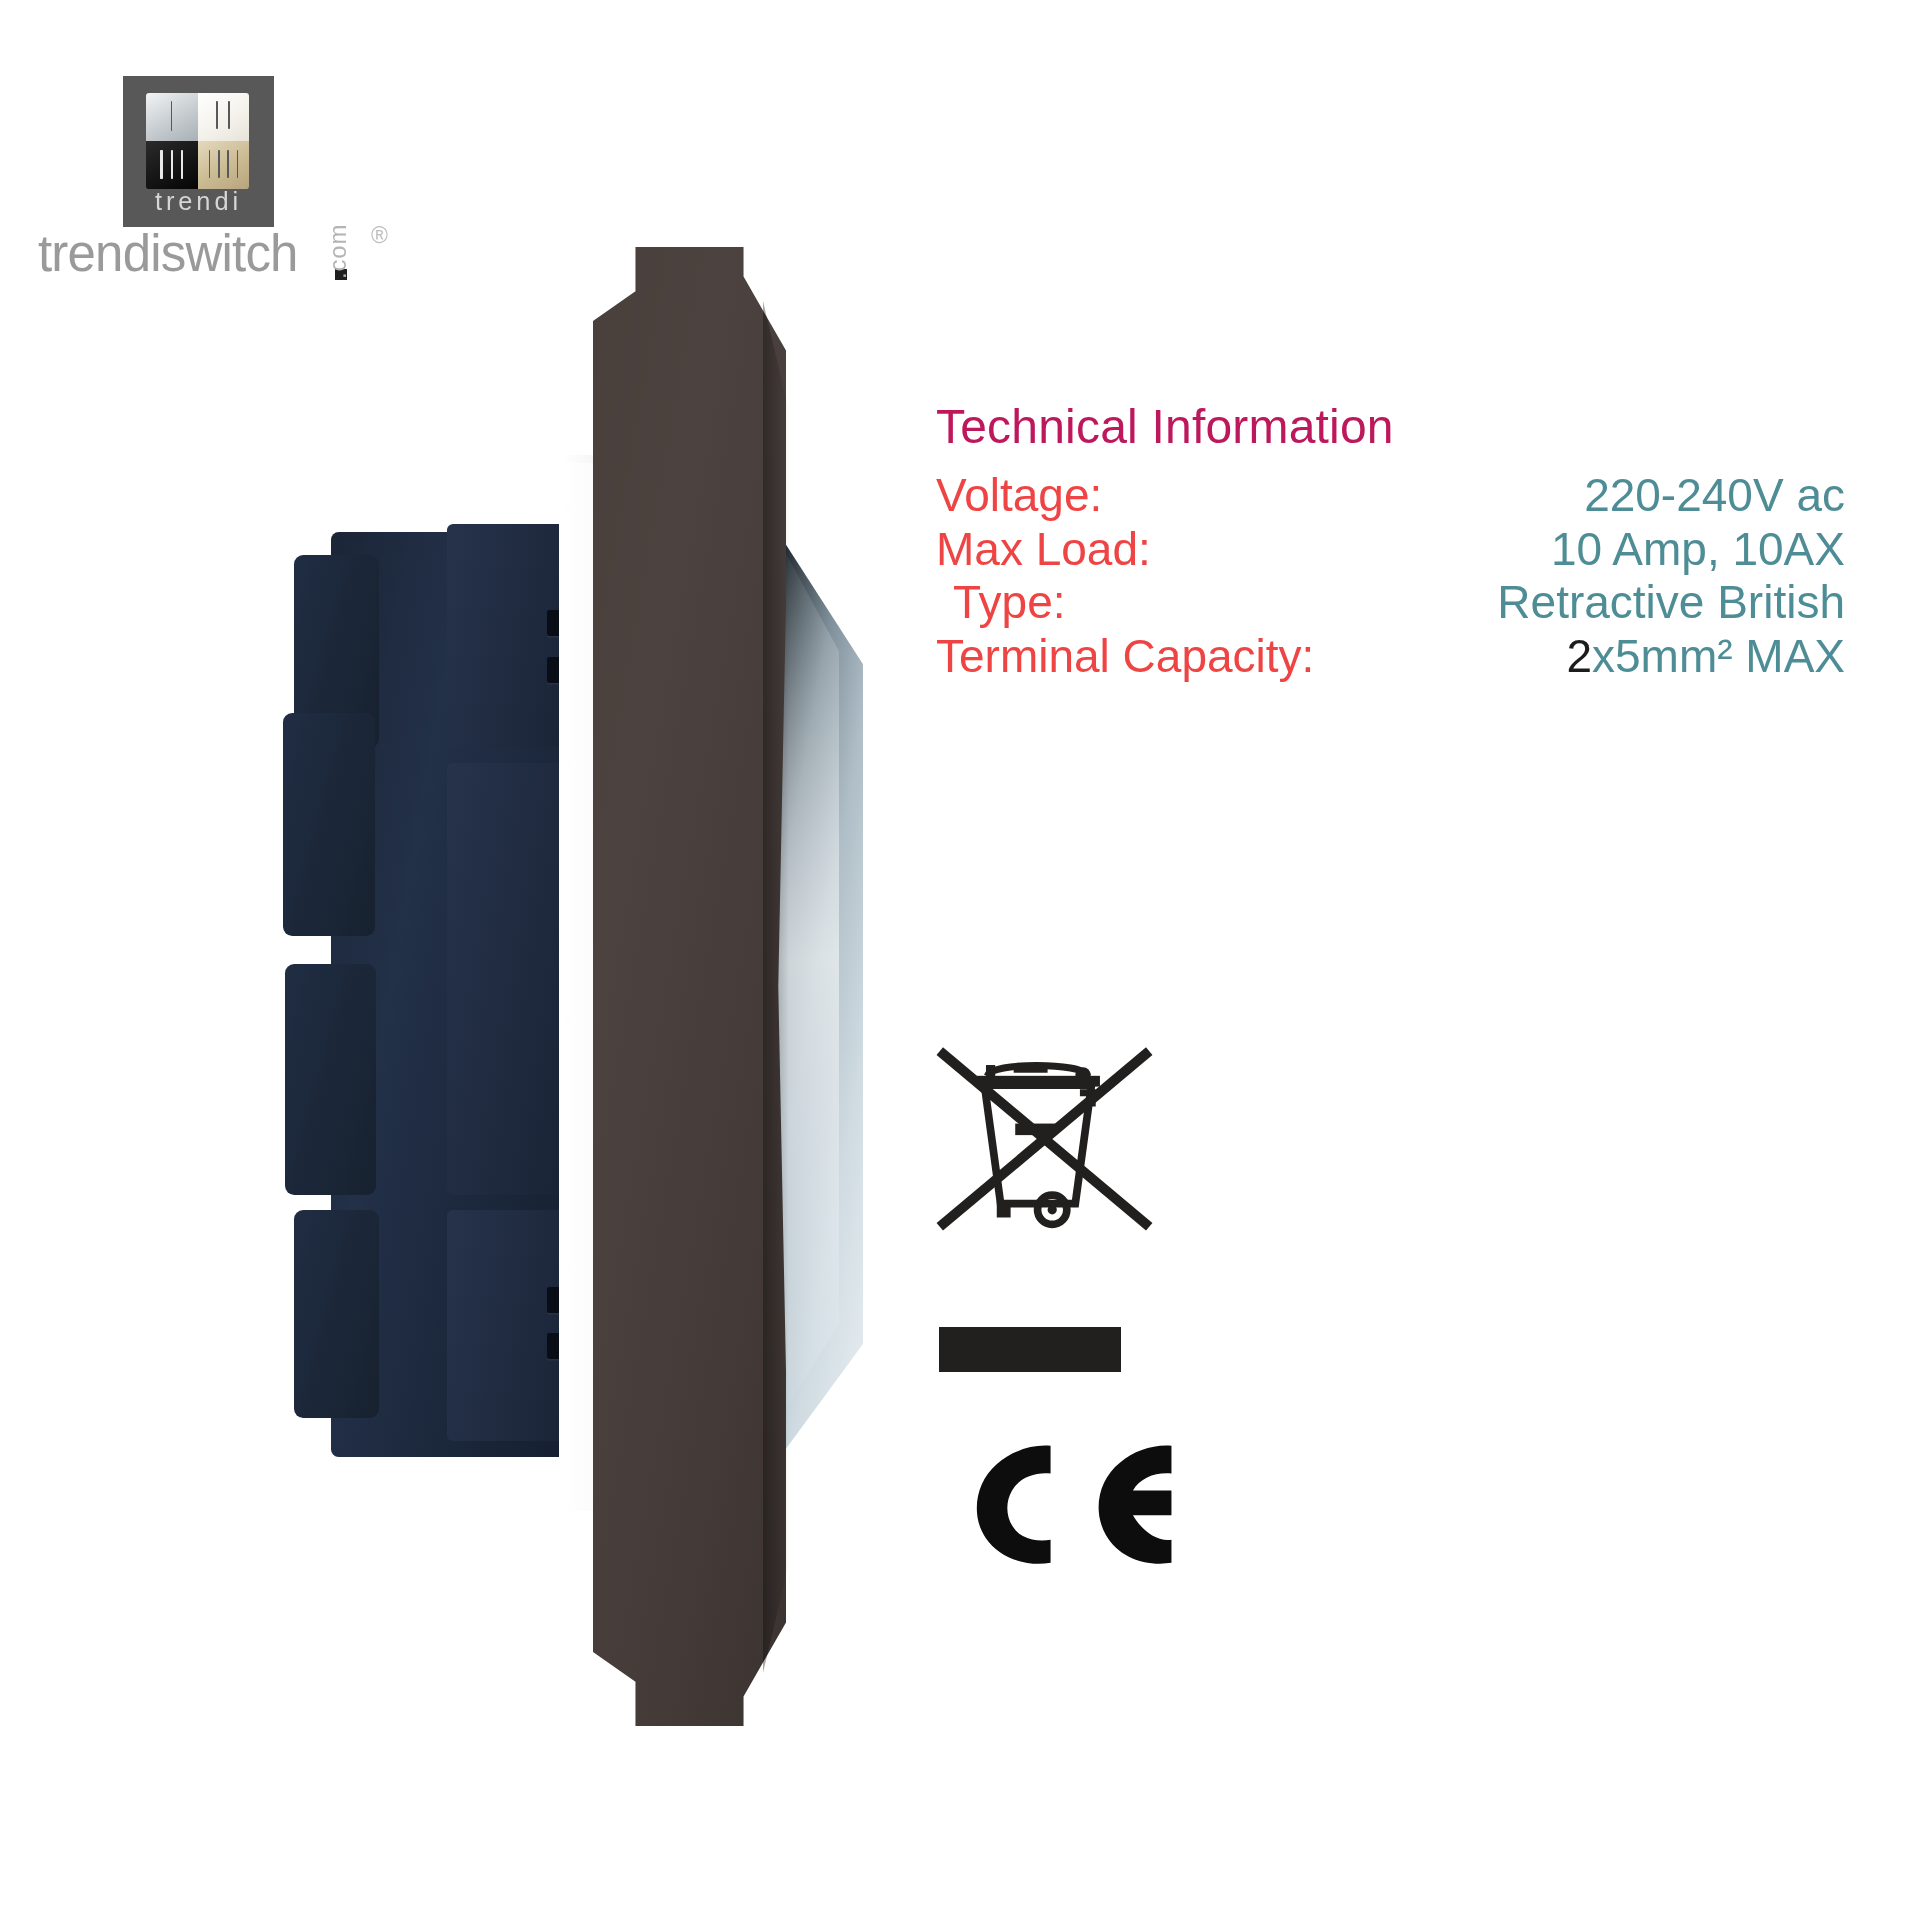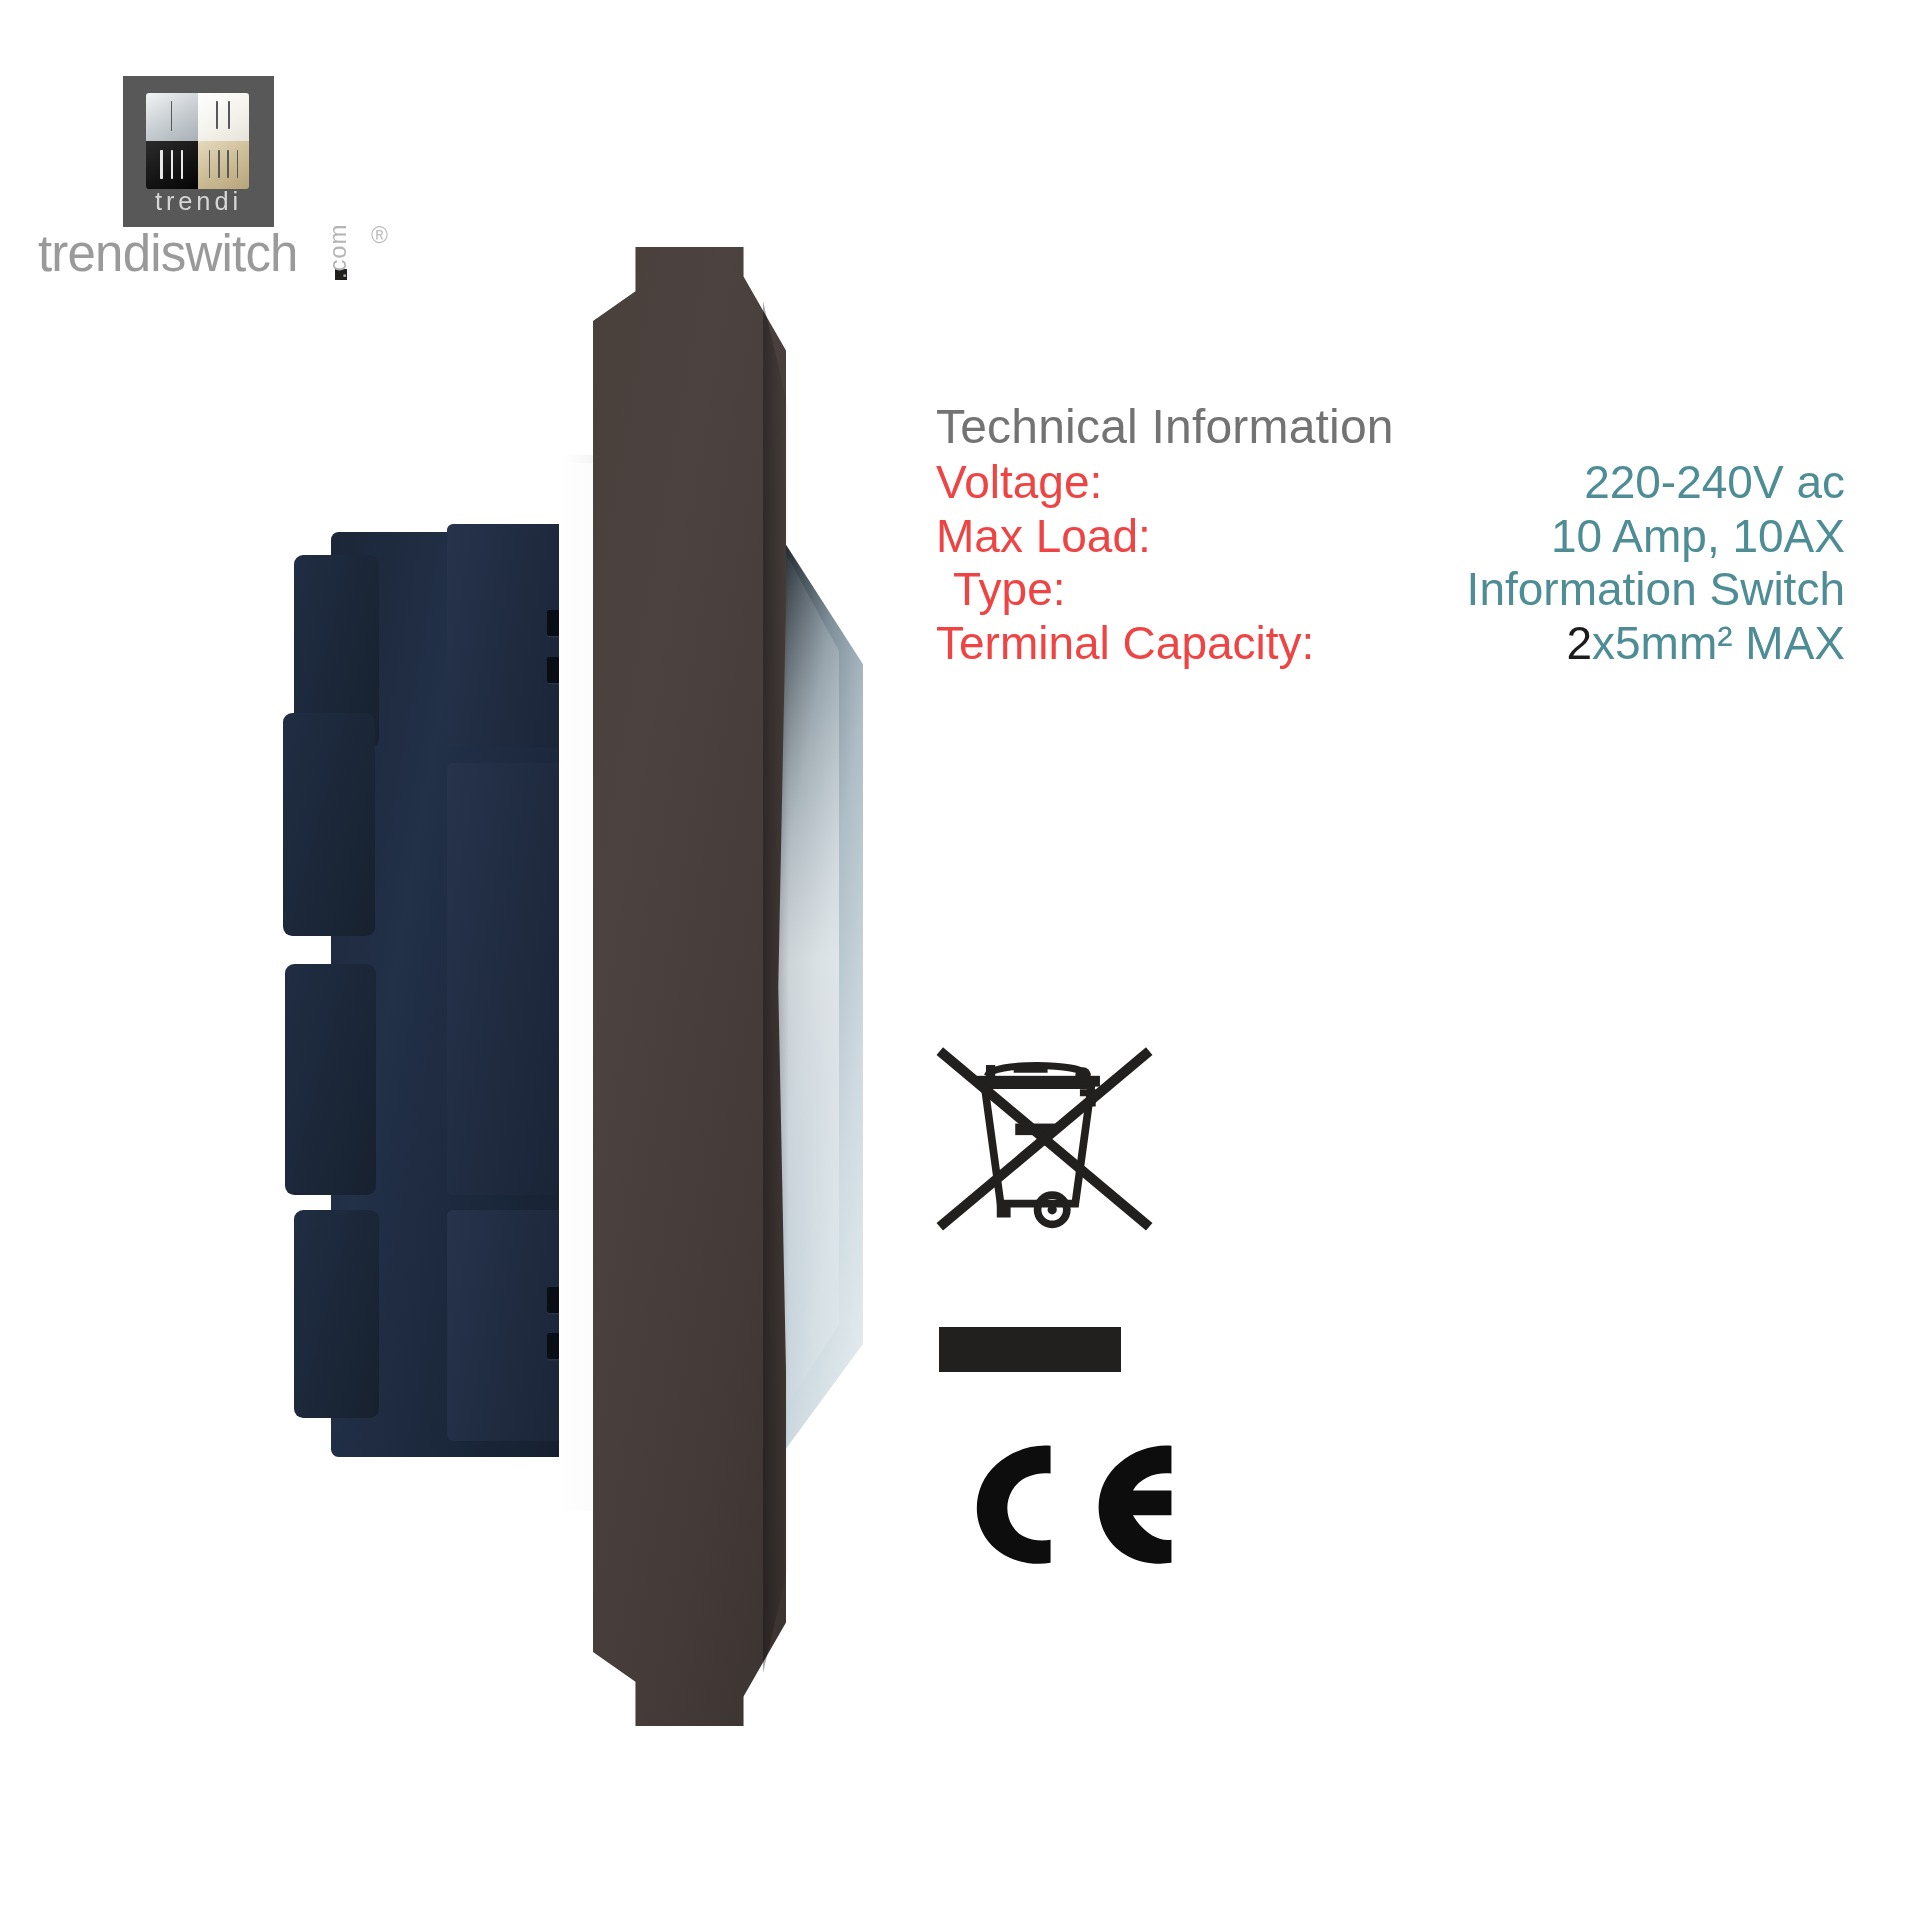--- a/index.html
+++ b/index.html
@@ -122,22 +122,22 @@
   }
   .plate-edge{
     position:absolute;left:432px;top:54px;width:26px;height:1372px;
     background:linear-gradient(90deg,rgba(0,0,0,.35) 0%,rgba(0,0,0,0) 100%);
     clip-path:polygon(0% 0%,100% 8%,100% 92%,0% 100%);
   }
 
   
   .spec{position:absolute;left:936px;top:401px;width:909px;}
   .spec-title{
-    font-size:48px;color:#737373;font-weight:400;letter-spacing:0.2px;
-    margin:0 0 3px 0;line-height:1.08;
+    font-size:48px;color:#be185d;font-weight:400;letter-spacing:0.2px;
+    margin:0 0 16px 0;line-height:1.08;
   }
   .spec-table{width:100%;border-collapse:collapse;}
   .spec-table td{padding:0;vertical-align:baseline;}
   .s-label{
     font-size:46px;color:#ef4444;font-weight:400;white-space:nowrap;line-height:1.17;
     padding-right:12.3px;
   }
   .s-label.indent{padding-left:17px;margin-top:38px;}
   .s-val{
     font-size:46px;color:#4e8d96;font-weight:400;white-space:nowrap;line-height:1.17;
@@ -239,21 +239,21 @@
           <tr>
         <td class="s-label">Voltage:</td>
         <td class="s-val">220-240V ac</td>
       </tr>
       <tr>
         <td class="s-label">Max Load:</td>
         <td class="s-val">10 Amp, 10AX</td>
       </tr>
       <tr>
         <td class="s-label indent">Type:</td>
-        <td class="s-val">Information Switch</td>
+        <td class="s-val">Retractive British</td>
       </tr>
       <tr>
         <td class="s-label">Terminal Capacity:</td>
         <td class="s-val"><span class="dark2">2</span>x5mm² MAX</td>
       </tr>
 
       <tr>
         <td class="spec-gap" colspan="2"></td>
       </tr>
 

